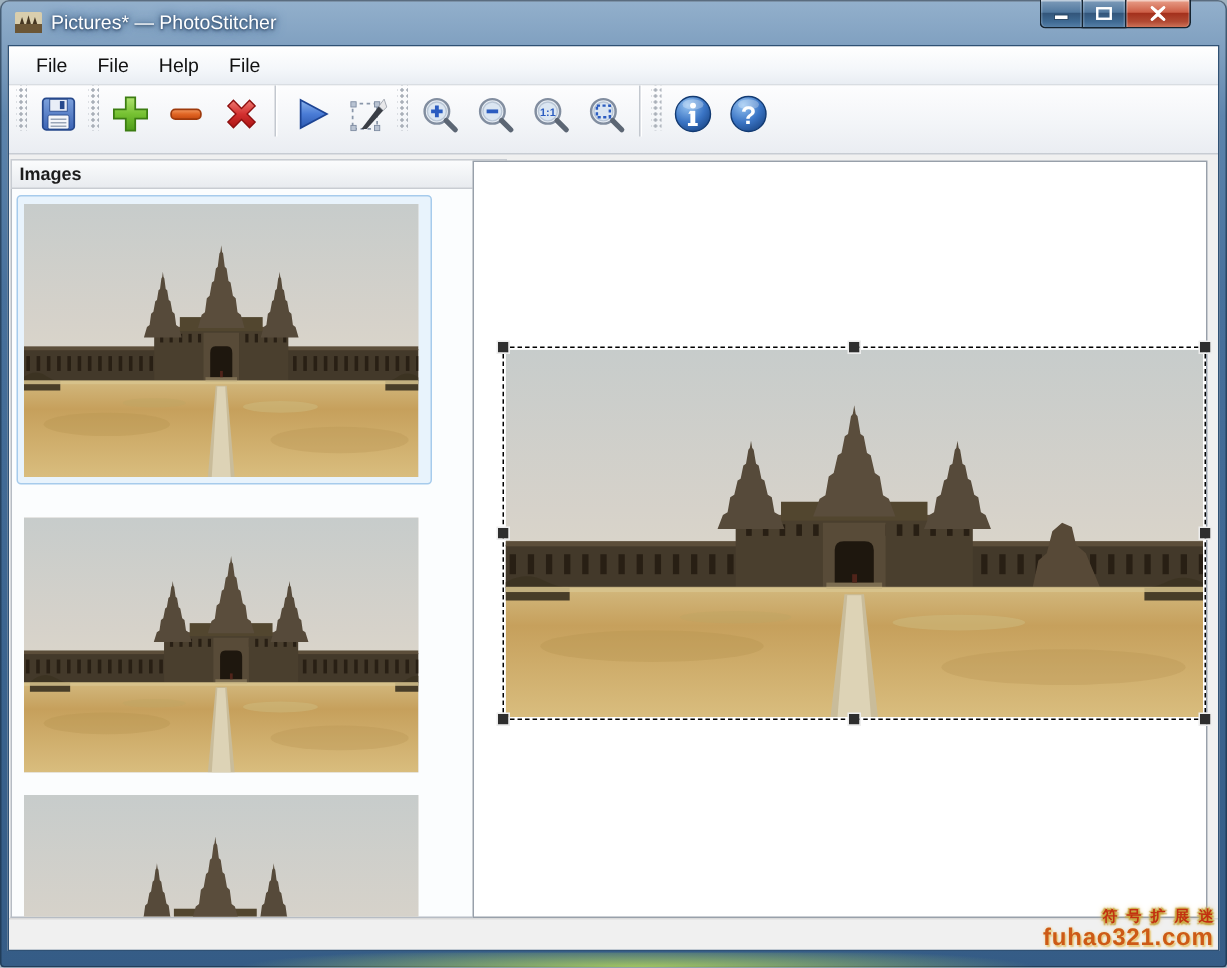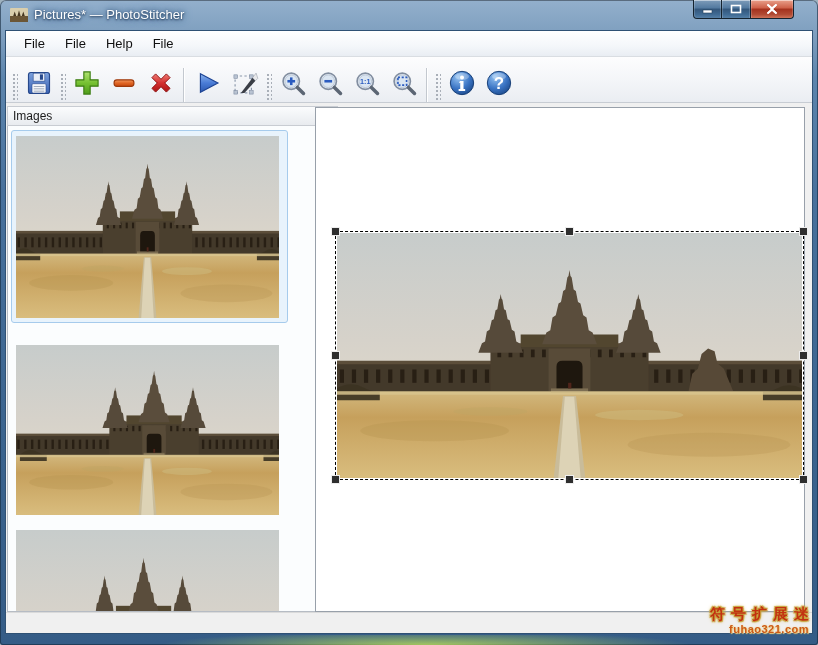--- a/index.html
+++ b/index.html
@@ -24,29 +24,29 @@
   .wbtn.closeb{width:44px;border-radius:0 0 4px 0;
     background:linear-gradient(180deg,#e9a08b 0%,#cd5f47 45%,#a4311d 50%,#b14a33 80%,#ce7258 100%);}
   
   .client{position:absolute;left:5px;right:5px;top:30px;bottom:11px;background:#f0f0f0;
     border:1px solid #2f5174;}
   
   .menubar{position:absolute;left:0;right:0;top:0;height:26px;display:flex;align-items:flex-start;padding-left:8px;
     background:linear-gradient(180deg,#ffffff 0%,#f4f7fa 60%,#e9edf3 100%);border-bottom:1px solid #d9dde2;}
   .menu-item{padding:0 10px;line-height:25px;font-size:13px;color:#111;cursor:default;}
   
-  .toolbar{position:absolute;left:0;right:0;top:26px;height:46px;display:flex;align-items:flex-end;padding:0 3px;
+  .toolbar{position:absolute;left:0;right:0;top:26px;height:46px;display:flex;align-items:flex-start;padding:0 3px;
     background:linear-gradient(180deg,#fdfdfe 0%,#f3f5f8 55%,#eaedf2 100%);border-bottom:1px solid #c7ccd3;}
   .tgrip{width:7px;height:30px;margin:0 2px;
     background-image:radial-gradient(circle,#a9afb8 1px,rgba(0,0,0,0) 1.2px);background-size:4px 4px;background-position:1px 1px;}
   .tsep{width:0;height:34px;border-left:1px solid #c3c8cf;border-right:1px solid #ffffff;margin:0 4px;}
   .tbtn{width:37px;height:38px;display:flex;align-items:center;justify-content:center;background:transparent;border:none;padding:0;cursor:default;}
   .tbtn svg{width:28px;height:28px;}
   
-  .left-panel{position:absolute;left:1px;top:75px;width:331px;bottom:21px;}
+  .left-panel{position:absolute;left:1px;top:75px;width:331px;bottom:21px;font-weight:bold;}
   .panel-header{height:20px;line-height:19px;padding-left:5px;font-size:12px;color:#1c1c1c;
     background:linear-gradient(180deg,#fbfcfd,#e8ebef);border:1px solid #c8ccd2;}
   .list-wrap{position:absolute;left:0;right:0;top:20px;bottom:0;background:#fbfdfe;border:1px solid #b6bcc4;border-top:none;overflow:hidden;}
   .thumb-item{position:absolute;left:3px;width:277px;border:1px solid transparent;border-radius:3px;}
   .thumb-item.selected{background:#e8f3fc;border-color:#a6cbec;}
   .thumb-img{position:absolute;left:4px;top:5px;overflow:hidden;background:#d8d5cd;}
   .thumb-img svg{display:block;}
   .t1{top:4px;height:193px;} .t1 .thumb-img{width:263px;height:182px;}
   .t2{top:213px;height:181px;} .t2 .thumb-img{width:263px;height:170px;}
   .t3{top:398px;height:90px;} .t3 .thumb-img{width:263px;height:84px;} .t3 svg{height:183px;width:263px;}
@@ -64,23 +64,23 @@
   .selection{position:absolute;left:19px;top:123px;width:469px;height:249px;border:1px dashed #000;}
   .pano-img{position:absolute;left:1px;top:1px;right:1px;bottom:1px;overflow:hidden;}
   .handle{position:absolute;width:7px;height:7px;background:#2e2e2e;outline:1px solid #ededed;}
   .h-tl{left:-4px;top:-4px;} .h-tm{left:50%;margin-left:-4px;top:-4px;} .h-tr{right:-4px;top:-4px;}
   .h-ml{left:-4px;top:50%;margin-top:-4px;} .h-mr{right:-4px;top:50%;margin-top:-4px;}
   .h-bl{left:-4px;bottom:-4px;} .h-bm{left:50%;margin-left:-4px;bottom:-4px;} .h-br{right:-4px;bottom:-4px;}
   
   .statusbar{position:absolute;left:0;right:0;bottom:0;height:21px;background:#f0f0f0;border-top:1px solid #dadada;}
   
   .watermark{position:absolute;right:9px;bottom:10px;text-align:right;line-height:1.1;pointer-events:none;}
-  .wm1{font-size:15px;font-weight:bold;letter-spacing:6px;color:#c23110;margin-right:-6px;
+  .wm1{font-size:10px;font-weight:bold;letter-spacing:6px;color:#c23110;margin-right:-6px;
     text-shadow:1px 1px 1px #c8a43c,-1px -1px 1px #c8a43c,1px -1px 1px #c8a43c,-1px 1px 1px #c8a43c,0 0 4px #d8b456;}
-  .wm2{font-size:11px;font-weight:bold;color:#cd5a16;letter-spacing:.5px;
+  .wm2{font-size:16px;font-weight:bold;color:#cd5a16;letter-spacing:.5px;
     text-shadow:0 0 2px #ecd290,1px 1px 1px #e7c87a;}
 </style>
 </head>
 <body>
 
 <div class="window">
 
   <div class="titlebar">
     <div class="app-icon">
       <svg viewBox="0 0 18 14">

